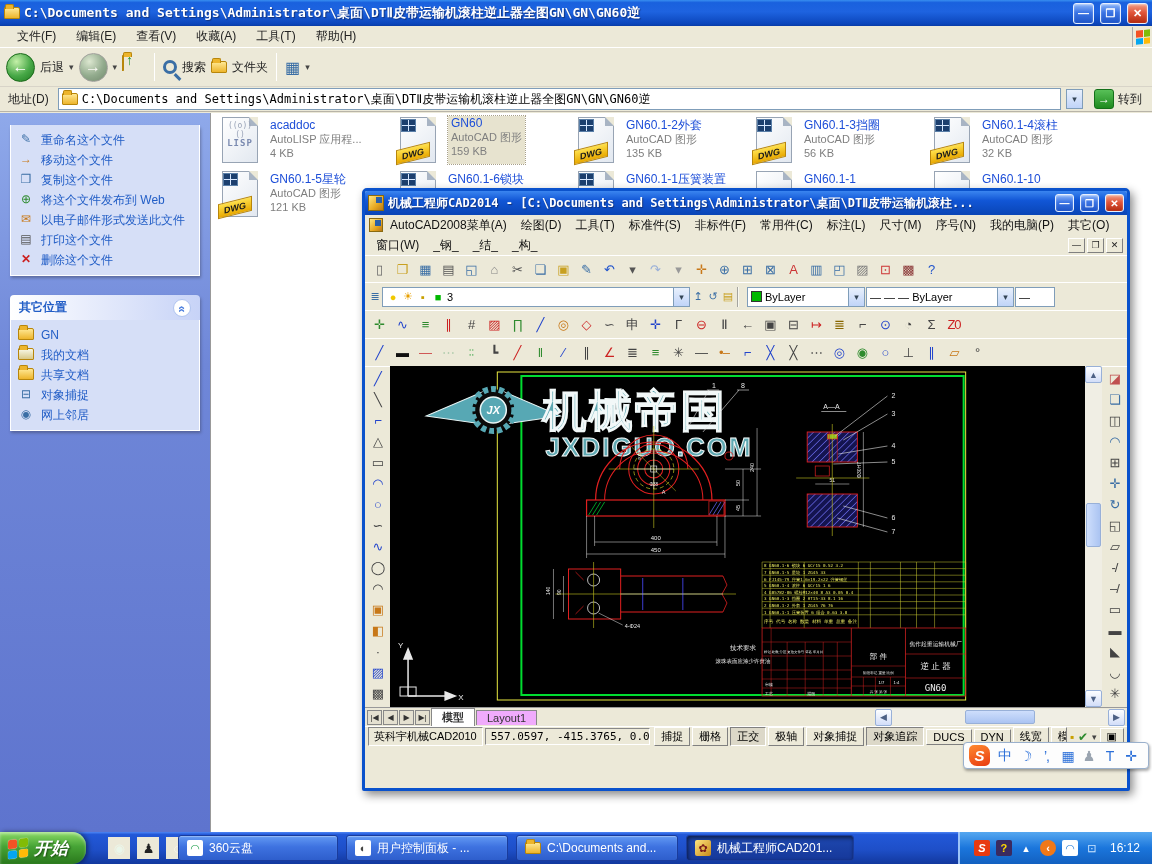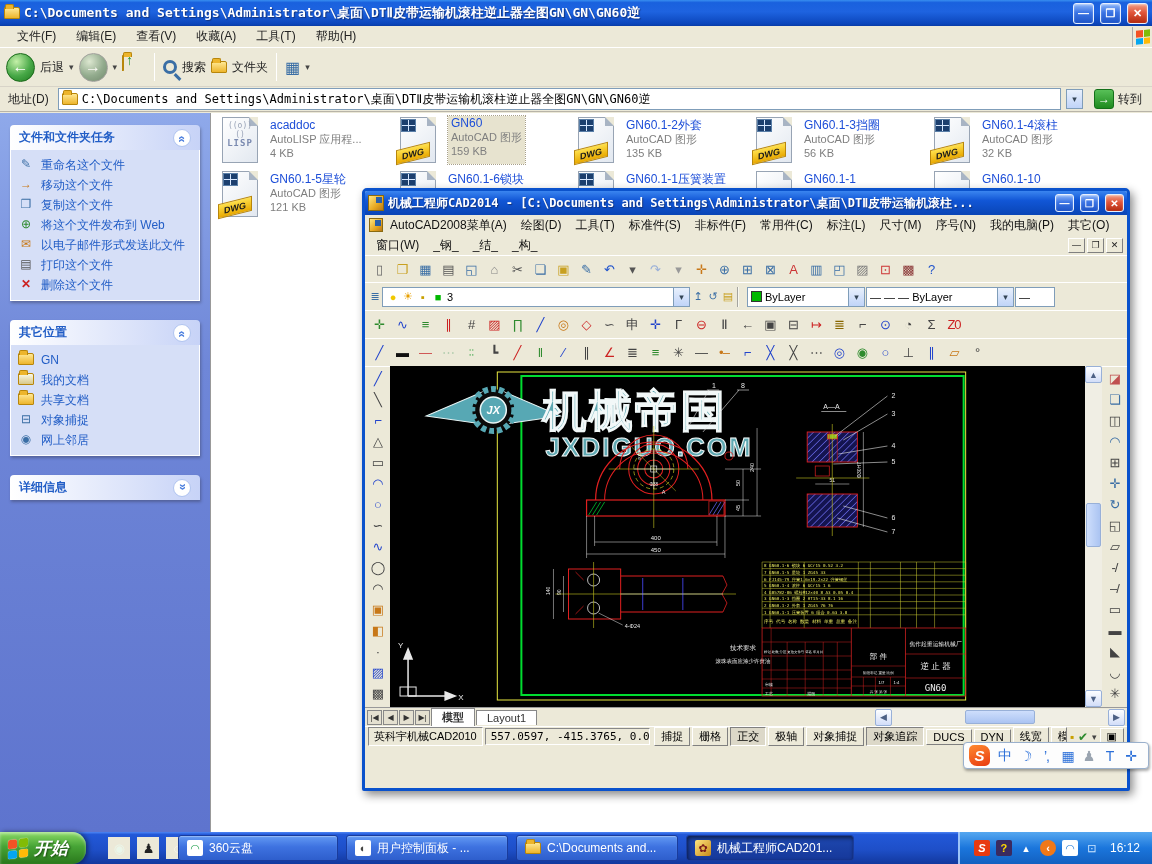--- a/index.html
+++ b/index.html
@@ -134,21 +134,21 @@
     border:1px solid #98B0D8;border-radius:2px;color:#4D6185;font-size:9px;display:flex;
     align-items:center;justify-content:center;}
   .vthumb{width:15px;height:44px;margin:120px auto 0;background:linear-gradient(90deg,#CEDEFC,#ABC4F2);
     border:1px solid #98B0D8;border-radius:2px;}
   .sp{flex:1;}
 
   .tabsrow{height:19px;display:flex;align-items:center;background:#ECE9D8;border-top:1px solid #999;
     font-size:11px;padding:0 2px;gap:1px;}
   .tabnav{width:15px;height:15px;border:1px solid #888;background:#E4E0D0;font-size:8px;
     display:flex;align-items:center;justify-content:center;color:#333;}
-  .tab{padding:1px 10px;border:1px solid #888;border-bottom:0;background:#ffffff;color:#333;}
+  .tab{padding:1px 10px;border:1px solid #888;border-bottom:0;background:#f0abfc;color:#333;}
   .tab.active{background:#fff;font-weight:bold;}
   .hscroll{margin-left:auto;width:250px;height:16px;display:flex;background:#F0EEE4;align-items:center;}
   .hthumb{width:70px;height:14px;margin:0 auto;background:linear-gradient(180deg,#CEDEFC,#ABC4F2);
     border:1px solid #98B0D8;border-radius:2px;}
 
   .cmdarea{height:42px;background:#ECE9D8;position:relative;border-top:1px solid #fff;}
   .cmdbox{position:absolute;inset:3px 3px 3px 10px;background:#fff;border:1px solid;
     border-color:#808080 #fff #fff #808080;font-family:"DejaVu Sans Mono",monospace;font-size:12px;
     padding:1px 4px;display:flex;flex-direction:column;justify-content:flex-end;color:#000;}
   .cmdgrip{position:absolute;left:2px;top:6px;bottom:6px;width:5px;border-left:2px groove #F8F8F0;}
@@ -250,26 +250,20 @@
       </span>
       <span class="addr-dd">▾</span>
       <span class="gobtn">
         <span class="go-ico">→</span>
         <span class="tlabel">转到</span>
       </span>
     </div>
     <div class="exp-content">
       <div class="sidebar">
         <div class="sbox">
-          <div class="sbox-h">
-            <span>文件和文件夹任务</span>
-            <span class="chev">
-                <span>«</span>
-              </span>
-          </div>
           <div class="sbox-b">
             <div class="titem">
                 <span class="t-ico" style="color:#3A6EA5">✎</span>
                 <span>重命名这个文件</span>
               </div>
             <div class="titem">
                 <span class="t-ico" style="color:#C87818">→</span>
                 <span>移动这个文件</span>
               </div>
             <div class="titem">
@@ -315,28 +309,20 @@
                 <span>共享文档</span>
               </div>
             <div class="titem">
                 <span class="t-ico" style="color:#3A6EA5">⊟</span>
                 <span>对象捕捉</span>
               </div>
             <div class="titem">
                 <span class="t-ico" style="color:#3A6EA5">◉</span>
                 <span>网上邻居</span>
               </div>
-          </div>
-        </div>
-        <div class="sbox">
-          <div class="sbox-h">
-            <span>详细信息</span>
-            <span class="chev down">
-                <span>«</span>
-              </span>
           </div>
         </div>
       </div>
       <div class="filelist">
 
         <div class="tile" style="left:8px;top:3px">
           <span class="ficon">
               <span class="page">
                 <span class="fold"></span>
               </span>

